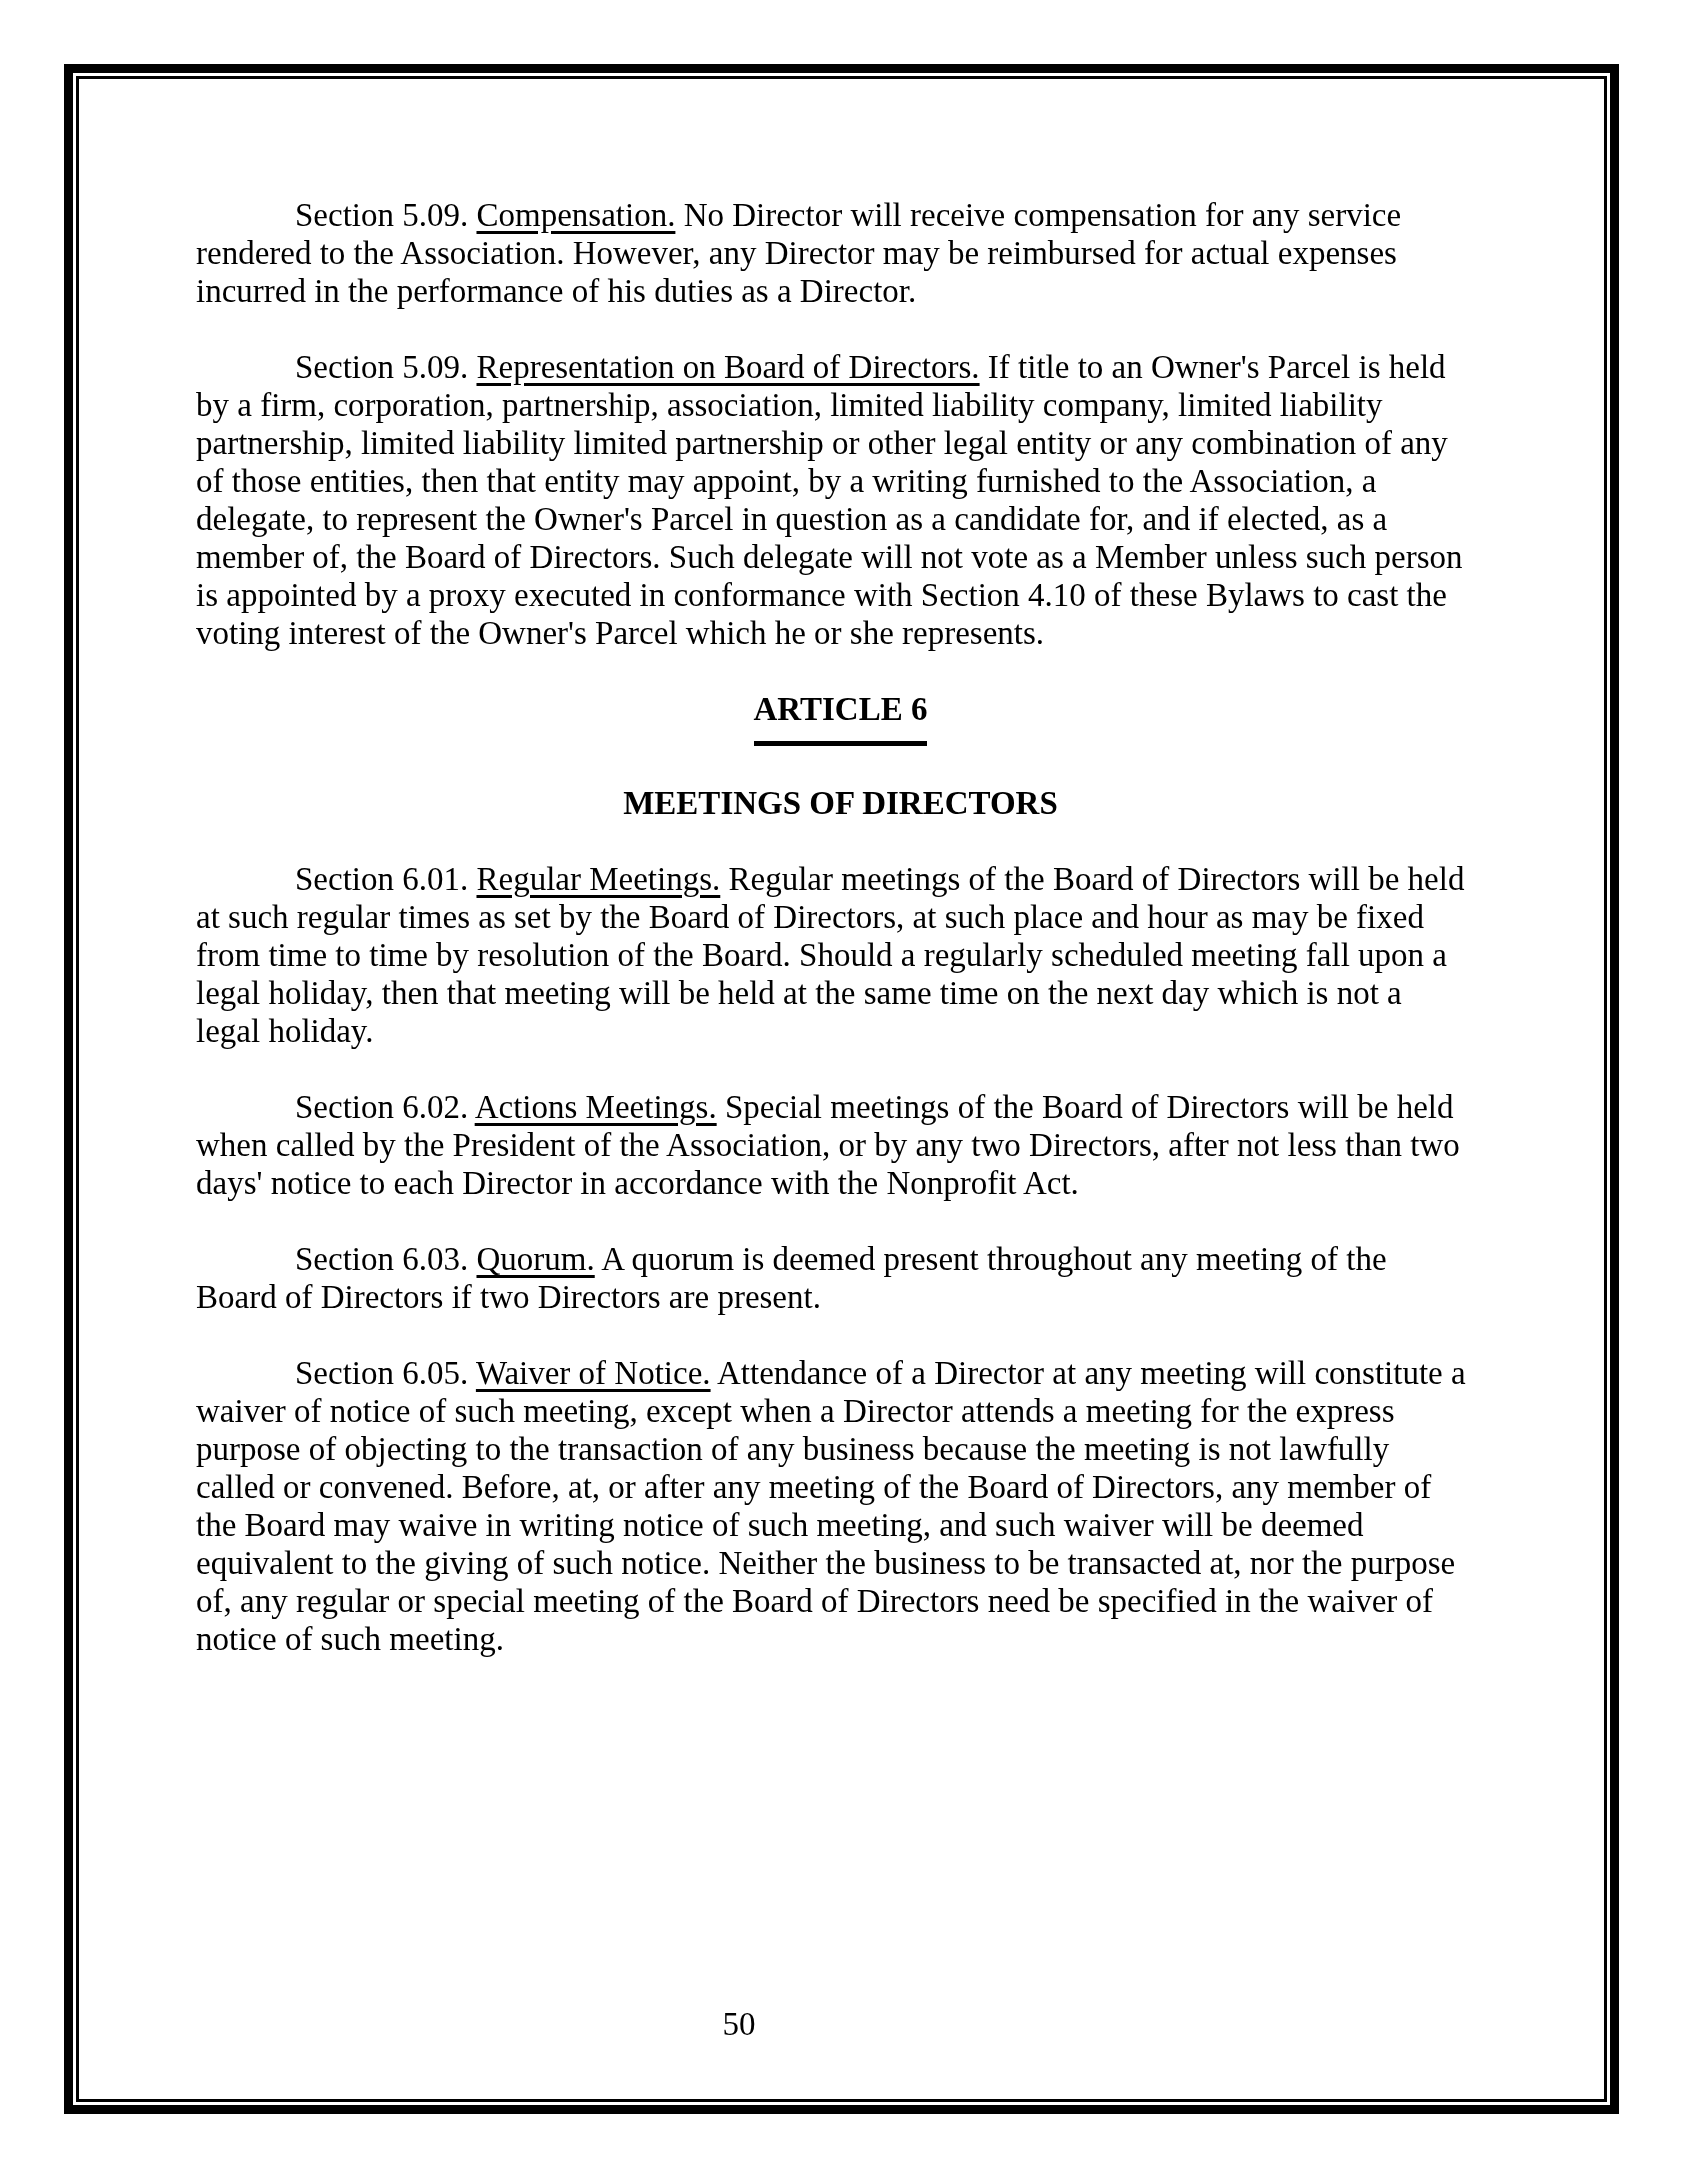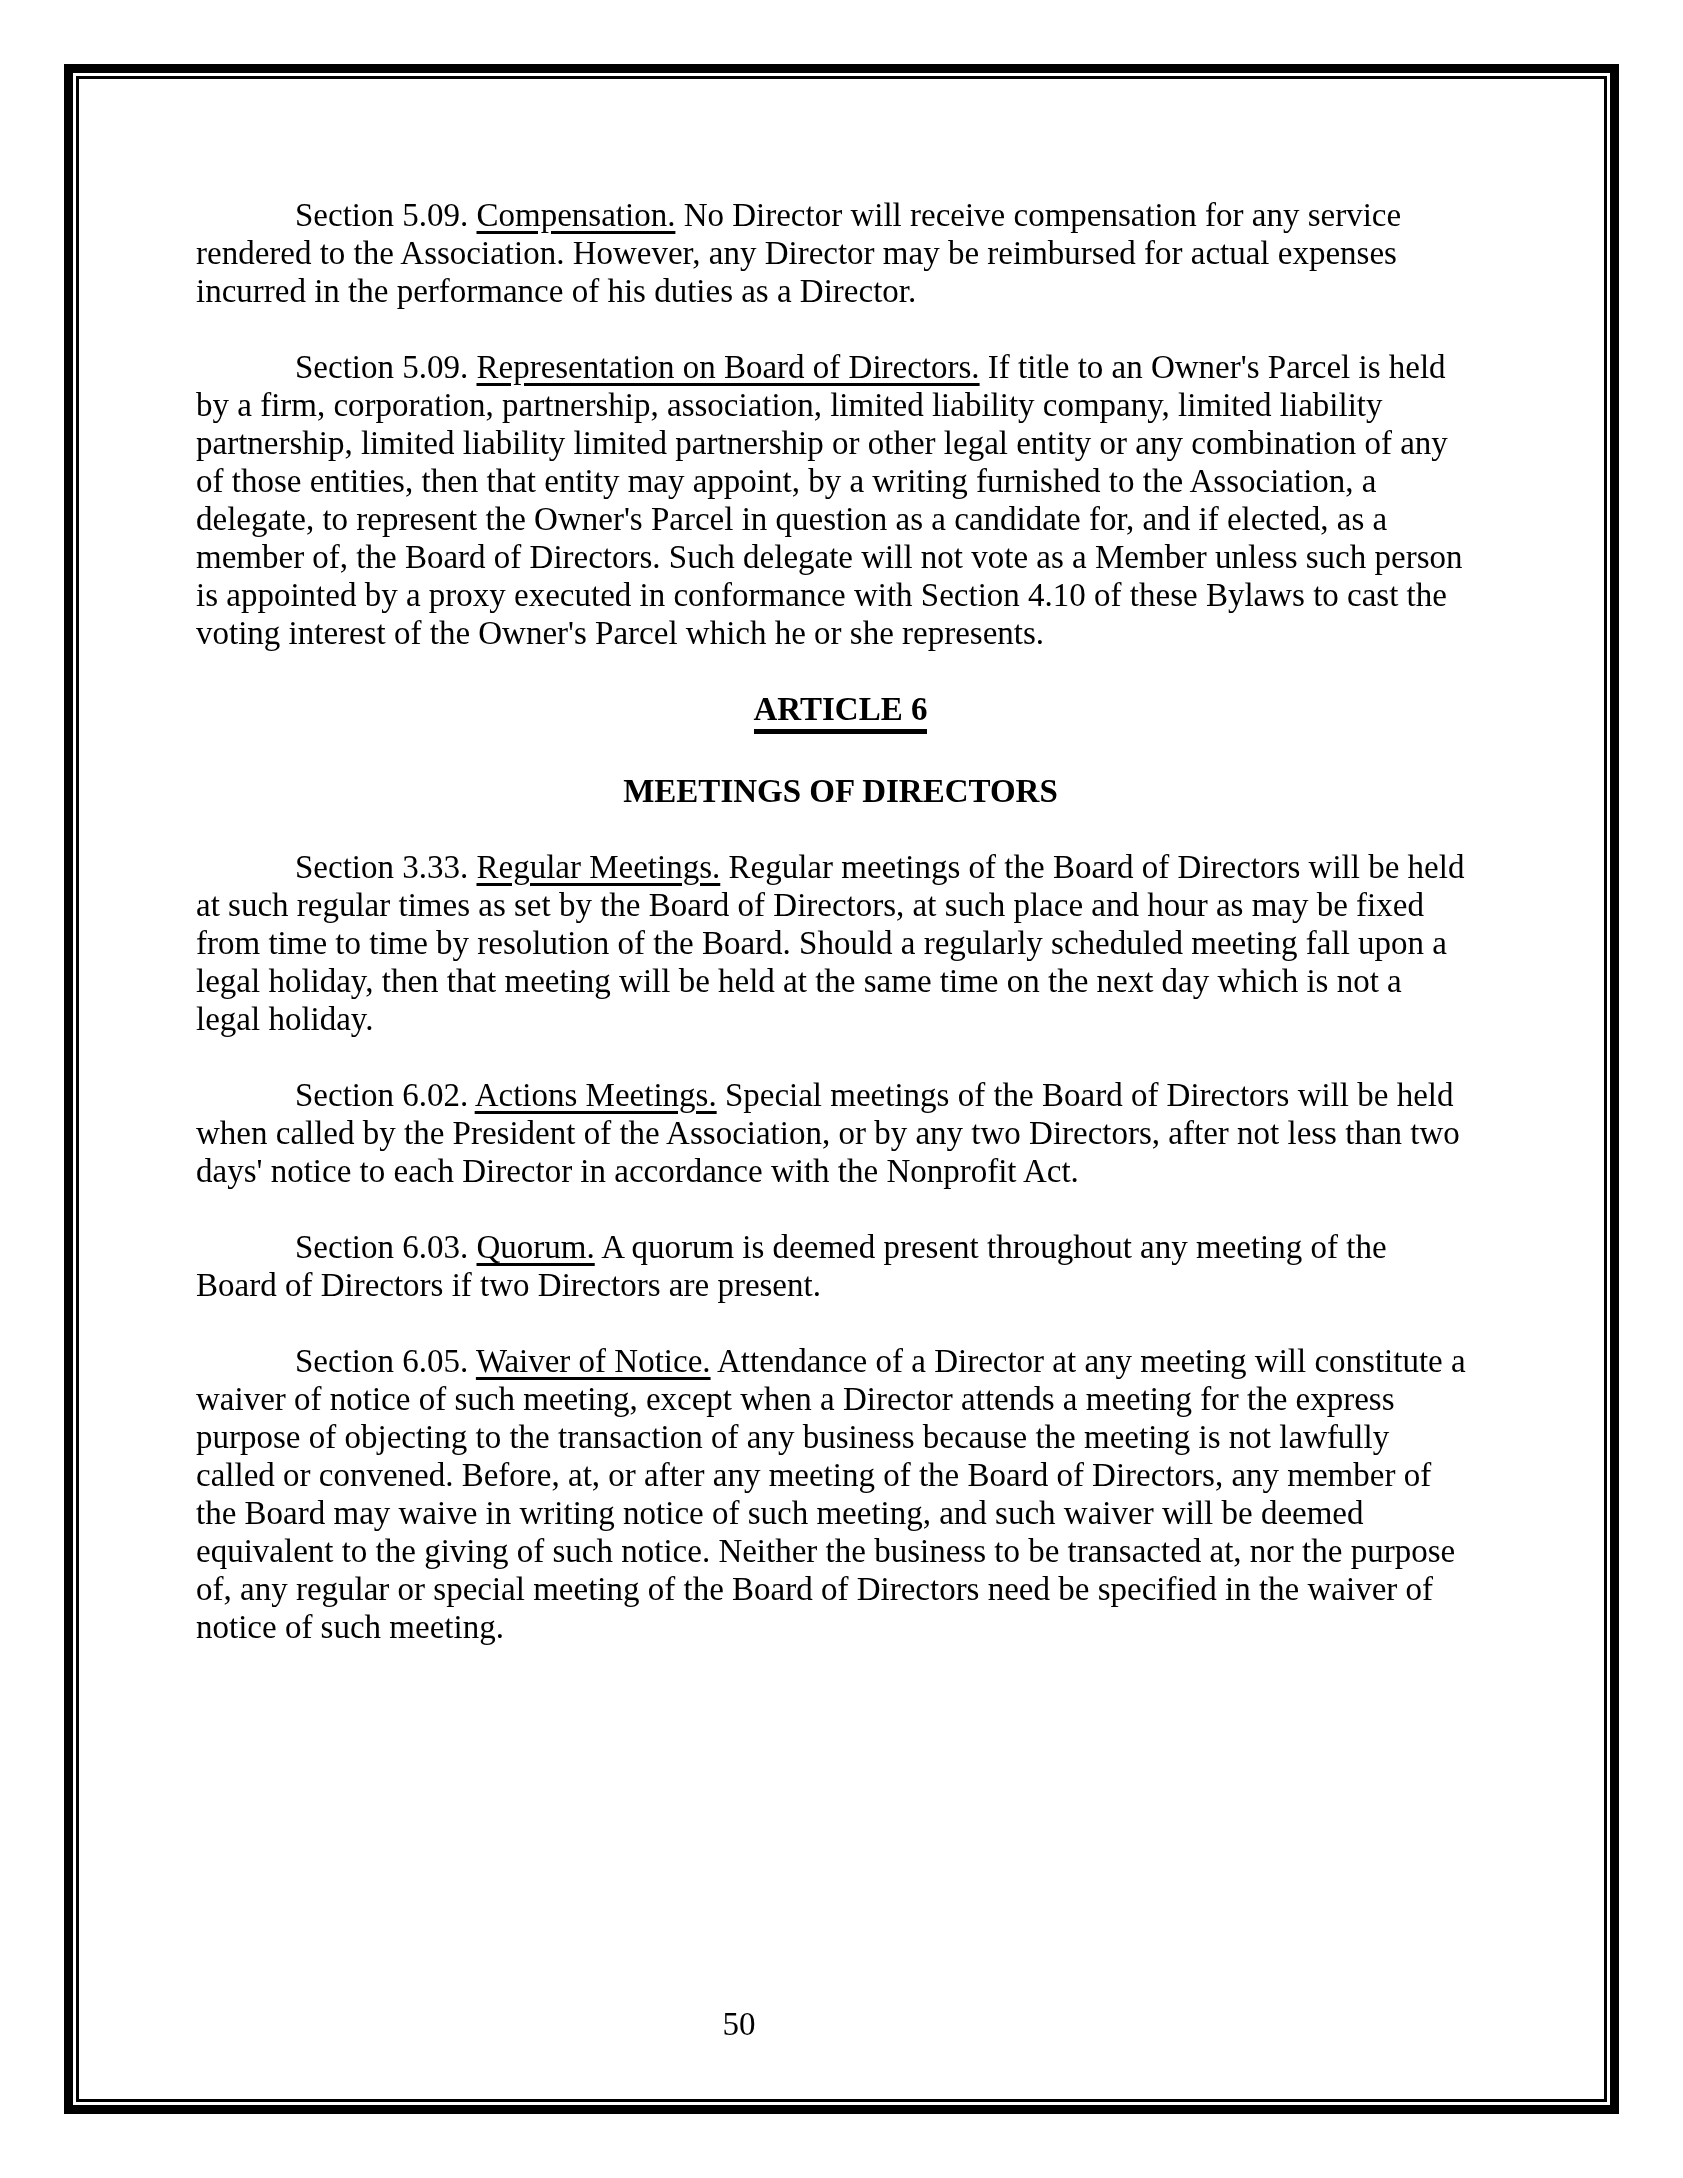--- a/index.html
+++ b/index.html
@@ -50,21 +50,21 @@
     margin: 0 0 38px 0;
     font-size: 33px;
     line-height: 38px;
     font-weight: bold;
     text-align: center;
     text-indent: 0;
   }
   .article-underline {
     display: inline-block;
     border-bottom: 5px solid #000000;
-    padding-bottom: 1px;
+    padding-bottom: 13px;
   }
   .page-number {
     position: absolute;
     left: 0;
     top: 2005px;
     width: 1478px;
     text-align: center;
     font-size: 33px;
     line-height: 38px;
   }
@@ -88,21 +88,21 @@
     <span>Section 5.09.</span>
     <span class="sec-title">Representation on Board of Directors.</span>
     <span>If title to an Owner's Parcel is held by a firm, corporation, partnership, association, limited liability company, limited liability partnership, limited liability limited partnership or other legal entity or any combination of any of those entities, then that entity may appoint, by a writing furnished to the Association, a delegate, to represent the Owner's Parcel in question as a candidate for, and if elected, as a member of, the Board of Directors.  Such delegate will not vote as a Member unless such person is appointed by a proxy executed in conformance with Section 4.10 of these Bylaws to cast the voting interest of the Owner's Parcel which he or she represents.</span>
   </p>
 
   <h1 class="heading"><span class="article-underline">ARTICLE 6</span></h1>
 
   <h2 class="heading">MEETINGS OF DIRECTORS</h2>
 
   <p class="para">
-    <span>Section 3.33.</span>
+    <span>Section 6.01.</span>
     <span class="sec-title">Regular Meetings.</span>
     <span>Regular meetings of the Board of Directors will be held at such regular times as set by the Board of Directors, at such place and hour as may be fixed from time to time by resolution of the Board. Should a regularly scheduled meeting fall upon a legal holiday, then that meeting will be held at the same time on the next day which is not a legal holiday.</span>
   </p>
 
   <p class="para">
     <span>Section 6.02.</span>
     <span class="sec-title">Actions Meetings.</span>
     <span>Special meetings of the Board of Directors will be held when called by the President of the Association, or by any two Directors, after not less than two days' notice to each Director in accordance with the Nonprofit Act.</span>
   </p>
 

